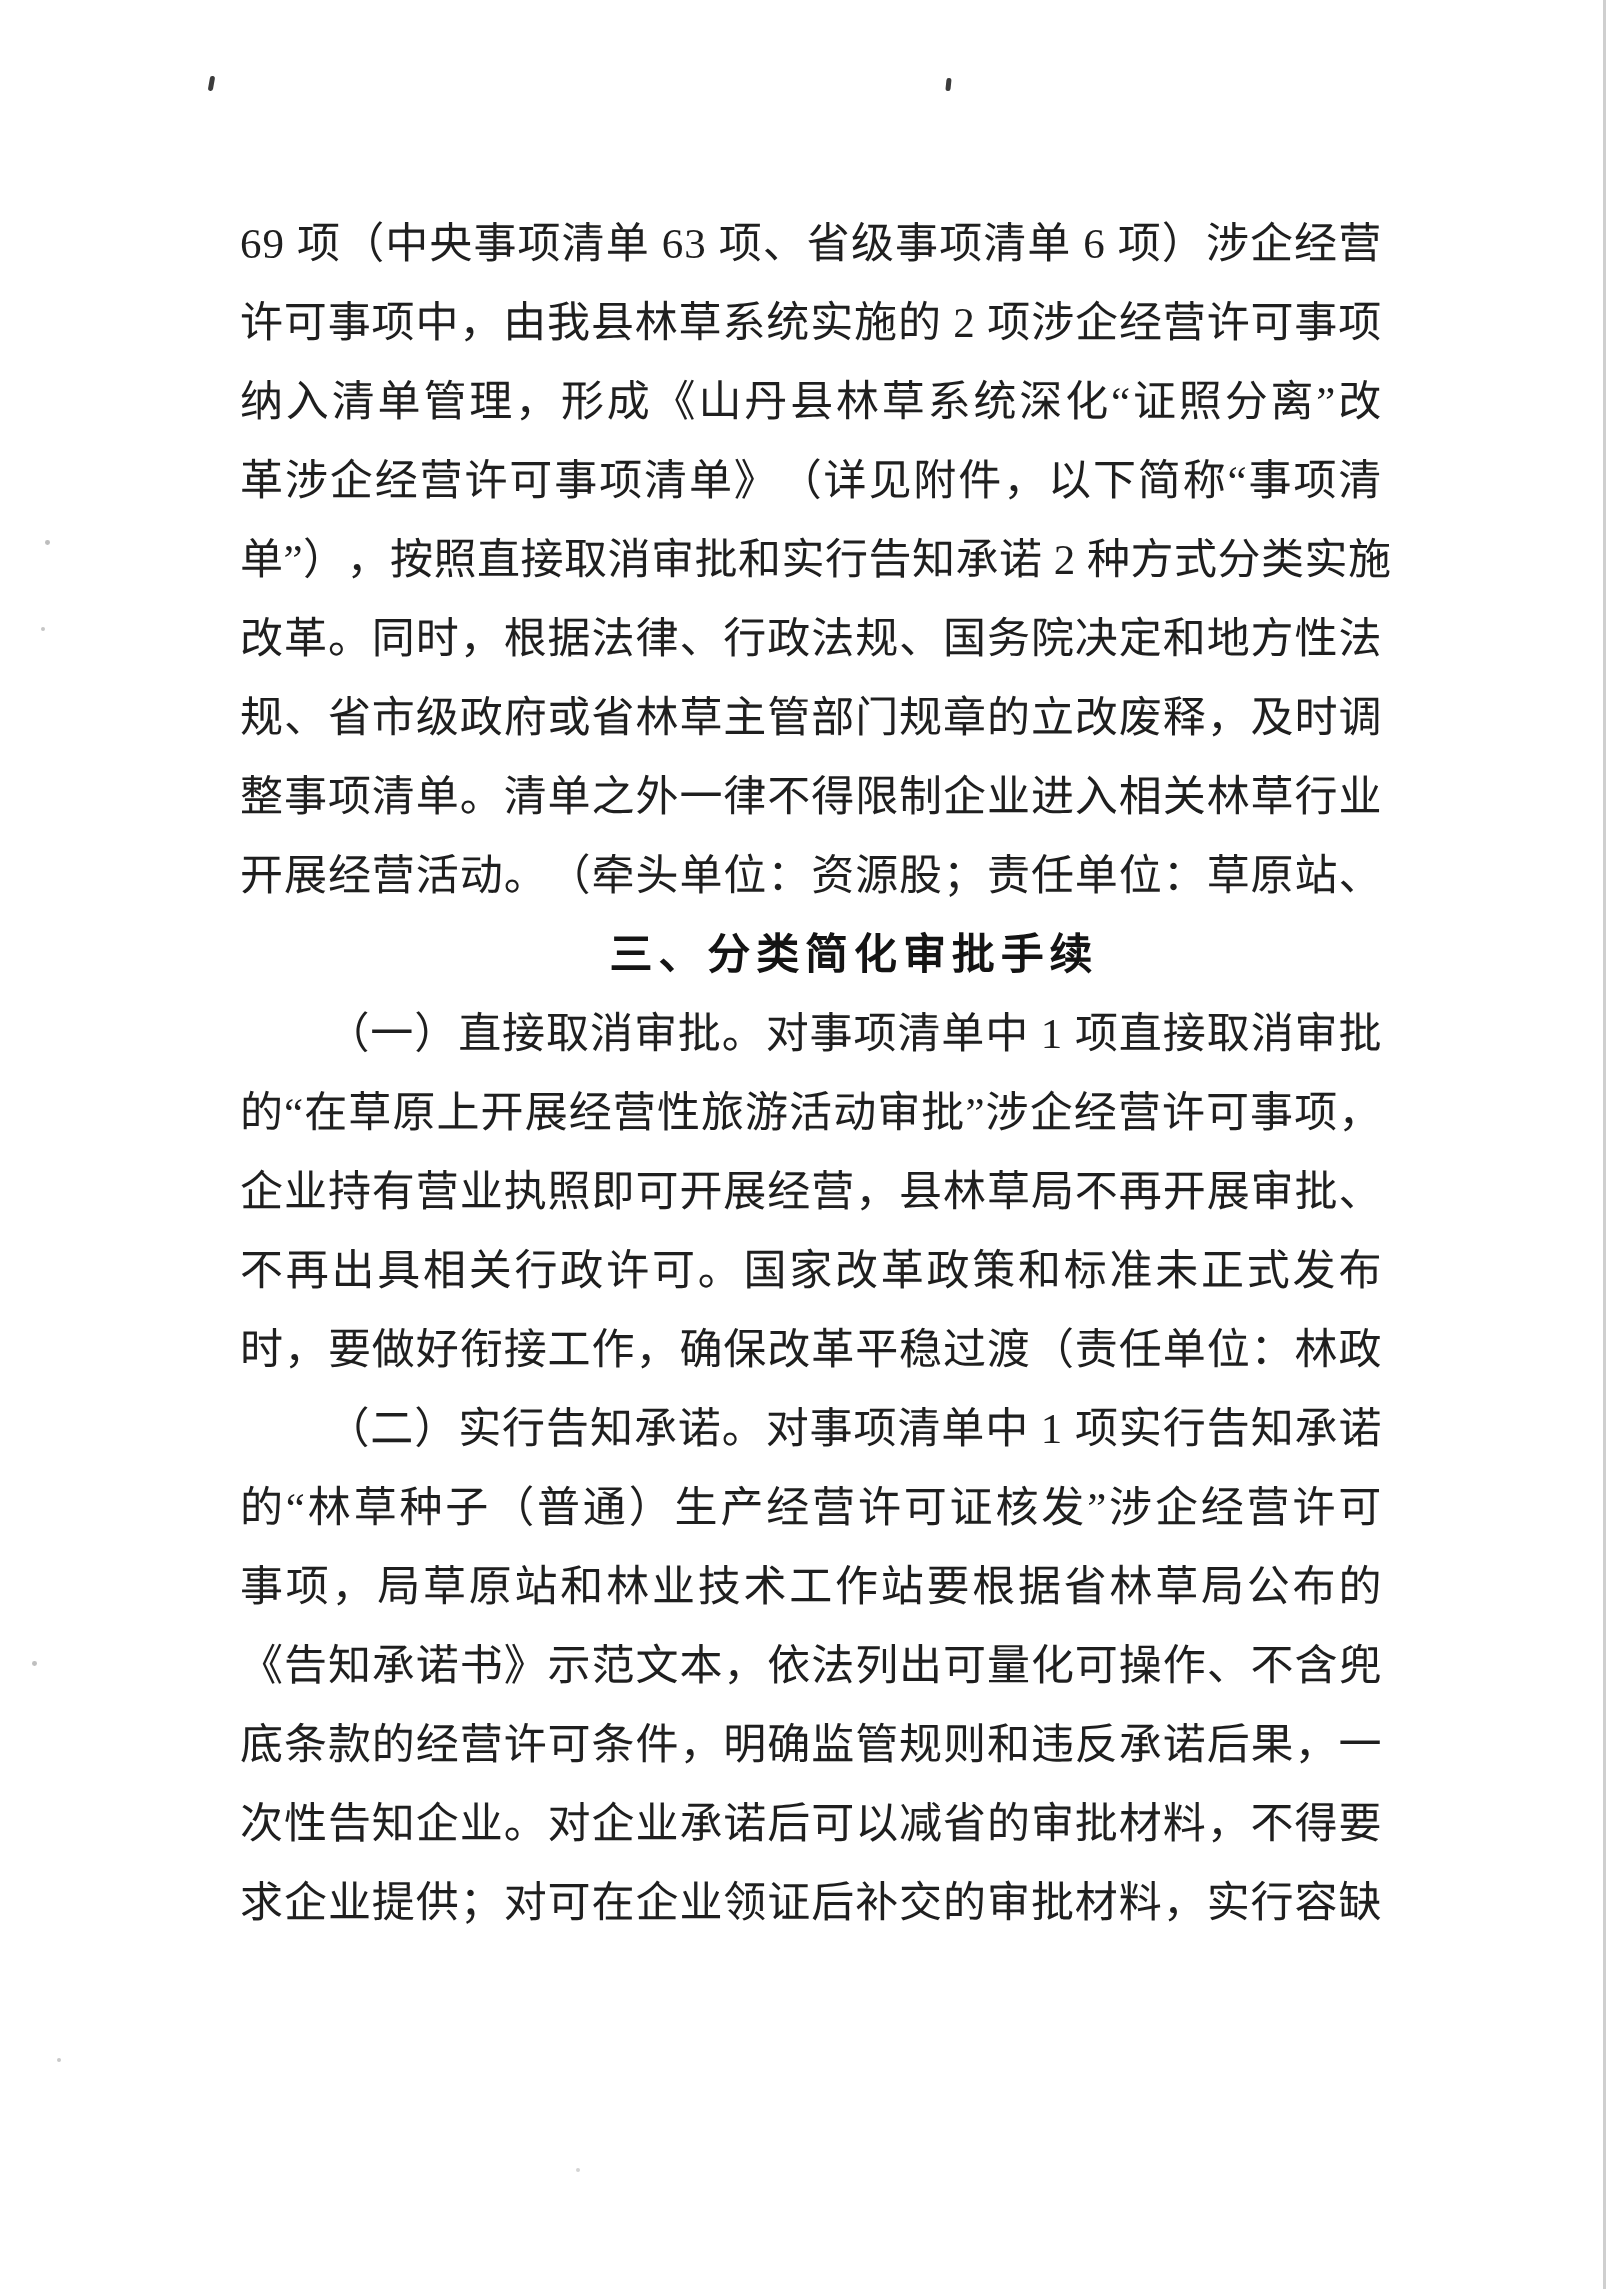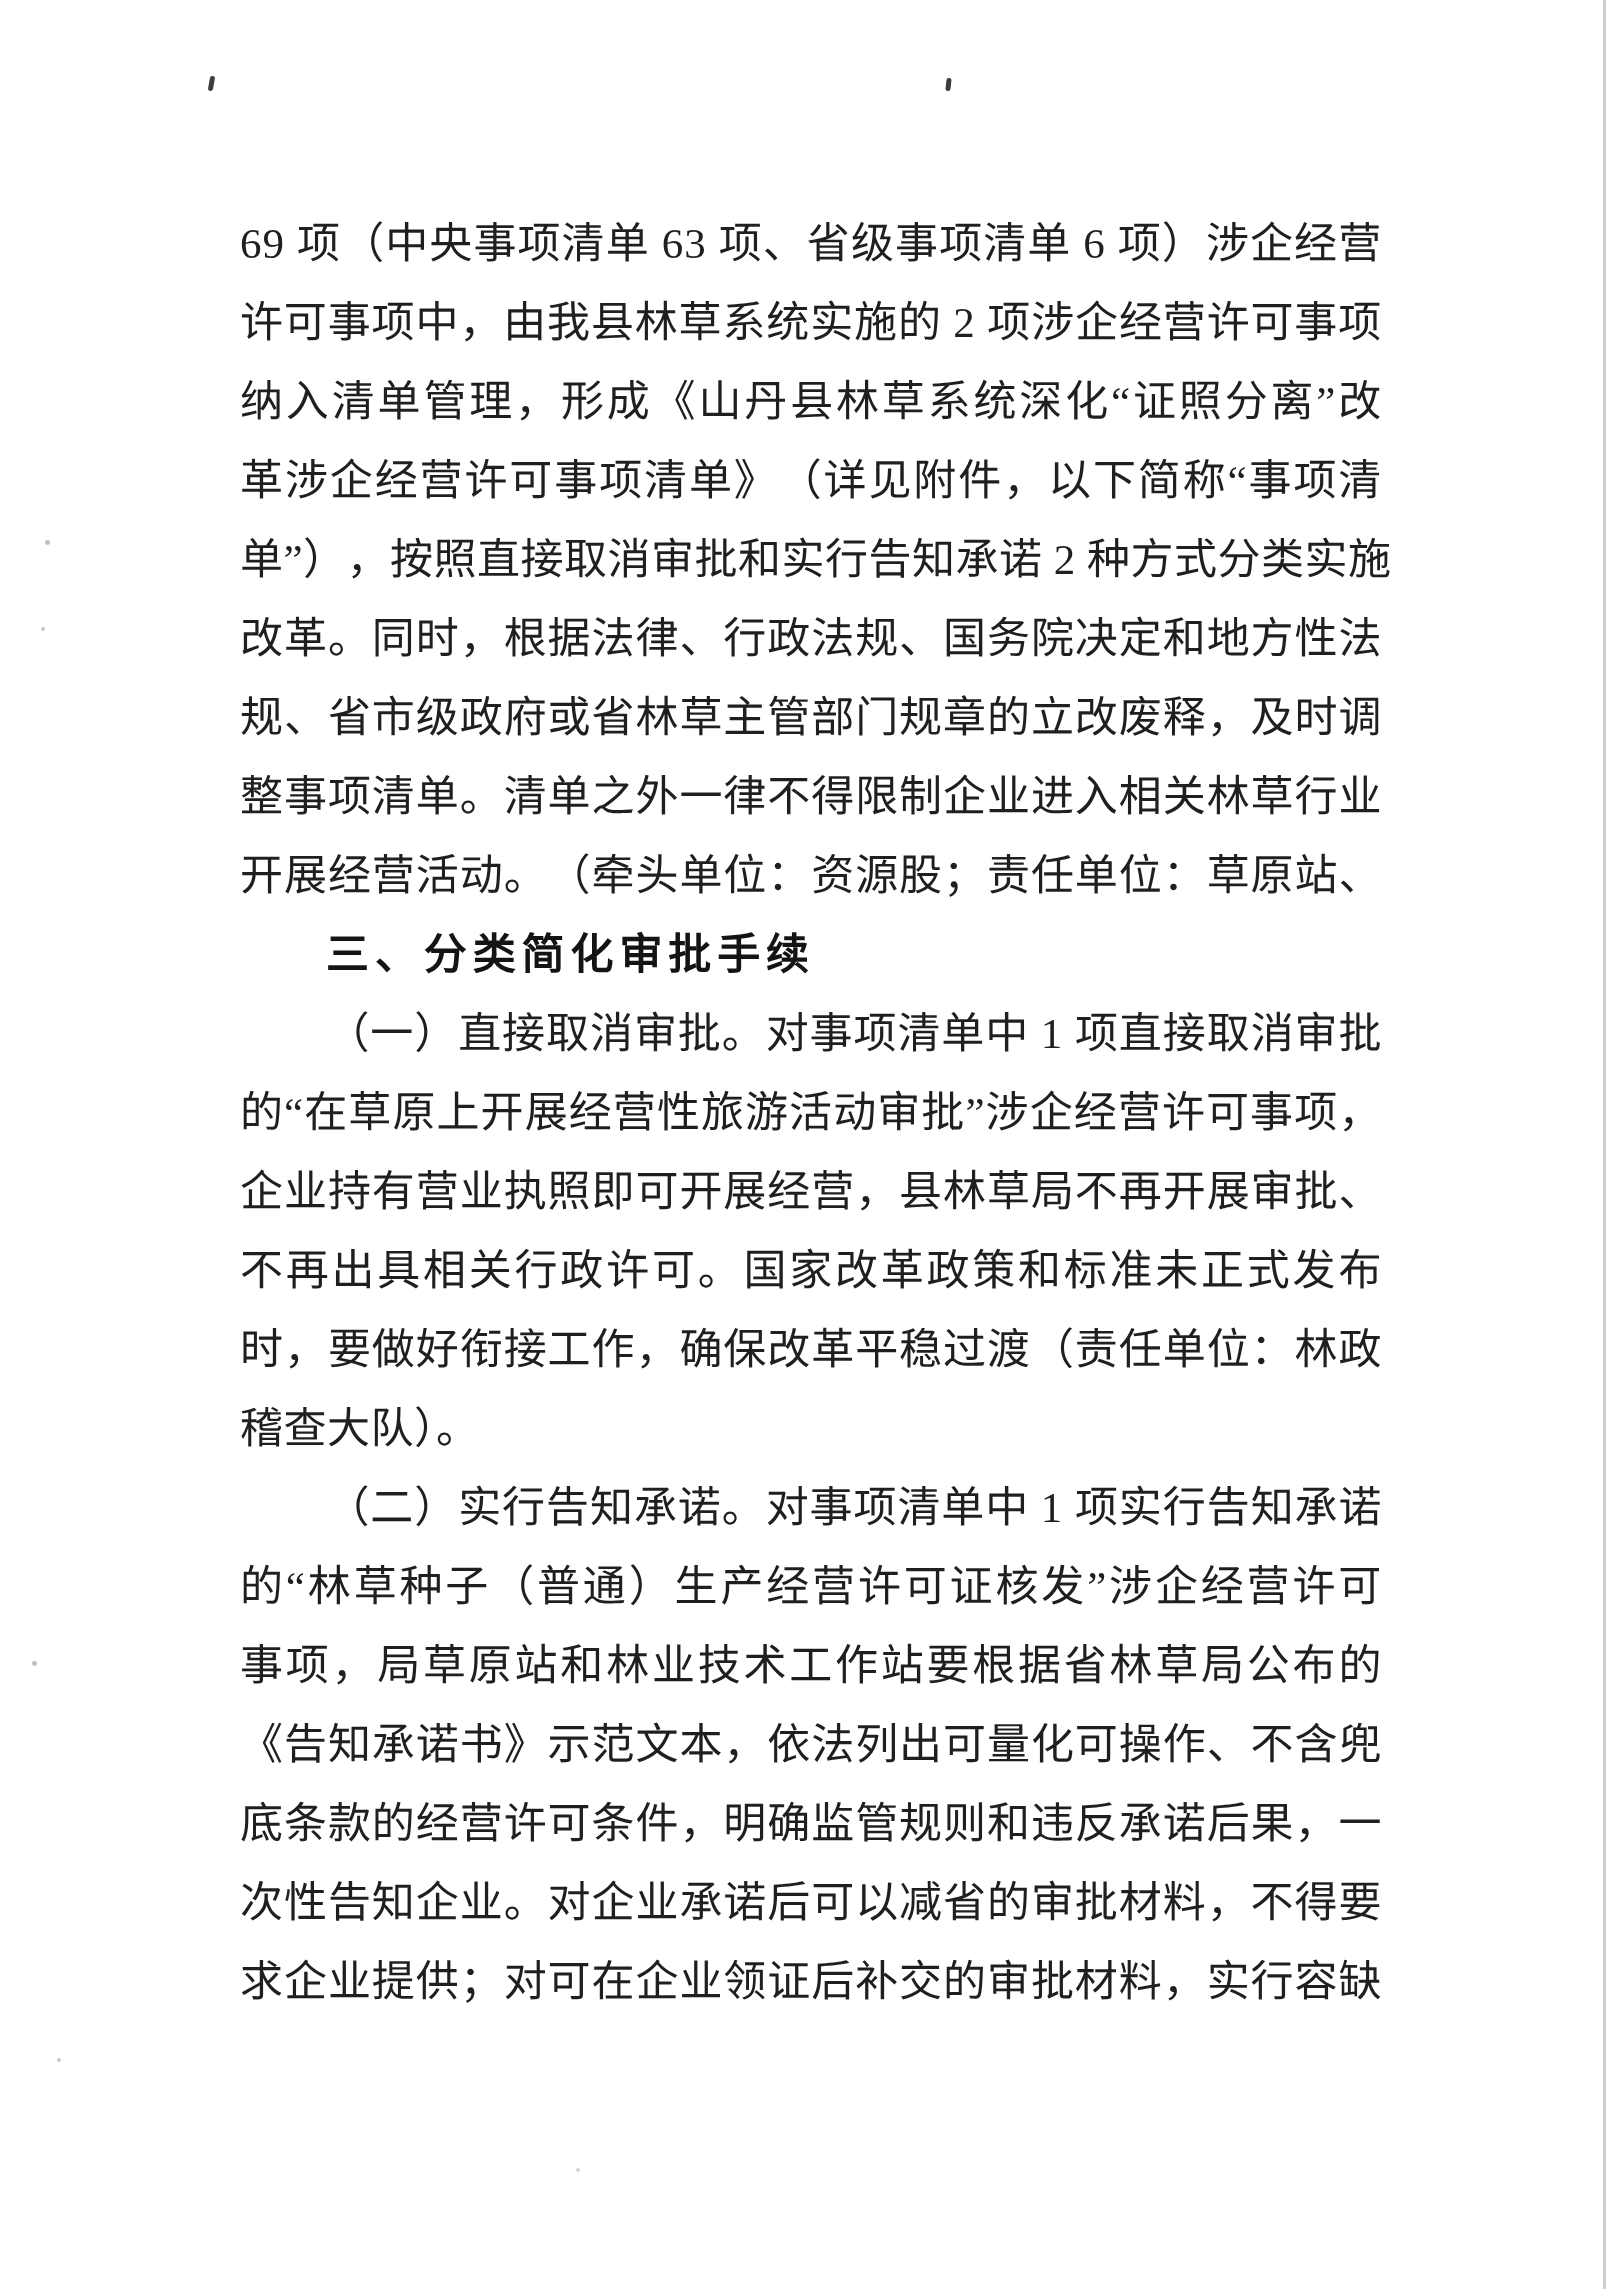--- a/index.html
+++ b/index.html
@@ -38,20 +38,21 @@
   .line.fill span { white-space: pre; display: inline-block; }
 
   .indent-spacer { width: 86px; flex: 0 0 86px; }
   .line.indent-plain { padding-left: 86px; }
 
   .line.heading {
     font-family: "Liberation Sans", "DejaVu Sans", sans-serif;
     font-weight: 700;
     color: #141414;
     letter-spacing: 5.9px;
+    text-align: center;
   }
 
   
   .scan-edge {
     position: absolute;
     top: 0; right: 13.7px;
     width: 2.9px; height: 2290px;
     background: #cfcfcf;
   }
   .mark {
@@ -84,21 +85,20 @@
       <div class="line fill"><span>改</span><span>革</span><span>。</span><span>同</span><span>时</span><span>，</span><span>根</span><span>据</span><span>法</span><span>律</span><span>、</span><span>行</span><span>政</span><span>法</span><span>规</span><span>、</span><span>国</span><span>务</span><span>院</span><span>决</span><span>定</span><span>和</span><span>地</span><span>方</span><span>性</span><span>法</span></div>
       <div class="line fill"><span>规</span><span>、</span><span>省</span><span>市</span><span>级</span><span>政</span><span>府</span><span>或</span><span>省</span><span>林</span><span>草</span><span>主</span><span>管</span><span>部</span><span>门</span><span>规</span><span>章</span><span>的</span><span>立</span><span>改</span><span>废</span><span>释</span><span>，</span><span>及</span><span>时</span><span>调</span></div>
       <div class="line fill"><span>整</span><span>事</span><span>项</span><span>清</span><span>单</span><span>。</span><span>清</span><span>单</span><span>之</span><span>外</span><span>一</span><span>律</span><span>不</span><span>得</span><span>限</span><span>制</span><span>企</span><span>业</span><span>进</span><span>入</span><span>相</span><span>关</span><span>林</span><span>草</span><span>行</span><span>业</span></div>
       <div class="line fill"><span>开</span><span>展</span><span>经</span><span>营</span><span>活</span><span>动</span><span>。</span><span>（</span><span>牵</span><span>头</span><span>单</span><span>位</span><span>：</span><span>资</span><span>源</span><span>股</span><span>；</span><span>责</span><span>任</span><span>单</span><span>位</span><span>：</span><span>草</span><span>原</span><span>站</span><span>、</span></div>
       <div class="line heading indent-plain">三、分类简化审批手续</div>
       <div class="line fill"><span class="indent-spacer"></span><span>（</span><span>一</span><span>）</span><span>直</span><span>接</span><span>取</span><span>消</span><span>审</span><span>批</span><span>。</span><span>对</span><span>事</span><span>项</span><span>清</span><span>单</span><span>中</span><span> </span><span>1</span><span> </span><span>项</span><span>直</span><span>接</span><span>取</span><span>消</span><span>审</span><span>批</span></div>
       <div class="line fill"><span>的</span><span>“</span><span>在</span><span>草</span><span>原</span><span>上</span><span>开</span><span>展</span><span>经</span><span>营</span><span>性</span><span>旅</span><span>游</span><span>活</span><span>动</span><span>审</span><span>批</span><span>”</span><span>涉</span><span>企</span><span>经</span><span>营</span><span>许</span><span>可</span><span>事</span><span>项</span><span>，</span></div>
       <div class="line fill"><span>企</span><span>业</span><span>持</span><span>有</span><span>营</span><span>业</span><span>执</span><span>照</span><span>即</span><span>可</span><span>开</span><span>展</span><span>经</span><span>营</span><span>，</span><span>县</span><span>林</span><span>草</span><span>局</span><span>不</span><span>再</span><span>开</span><span>展</span><span>审</span><span>批</span><span>、</span></div>
       <div class="line fill"><span>不</span><span>再</span><span>出</span><span>具</span><span>相</span><span>关</span><span>行</span><span>政</span><span>许</span><span>可</span><span>。</span><span>国</span><span>家</span><span>改</span><span>革</span><span>政</span><span>策</span><span>和</span><span>标</span><span>准</span><span>未</span><span>正</span><span>式</span><span>发</span><span>布</span></div>
       <div class="line fill"><span>时</span><span>，</span><span>要</span><span>做</span><span>好</span><span>衔</span><span>接</span><span>工</span><span>作</span><span>，</span><span>确</span><span>保</span><span>改</span><span>革</span><span>平</span><span>稳</span><span>过</span><span>渡</span><span>（</span><span>责</span><span>任</span><span>单</span><span>位</span><span>：</span><span>林</span><span>政</span></div>
-      <div class="line">稽查大队）。</div>
       <div class="line fill"><span class="indent-spacer"></span><span>（</span><span>二</span><span>）</span><span>实</span><span>行</span><span>告</span><span>知</span><span>承</span><span>诺</span><span>。</span><span>对</span><span>事</span><span>项</span><span>清</span><span>单</span><span>中</span><span> </span><span>1</span><span> </span><span>项</span><span>实</span><span>行</span><span>告</span><span>知</span><span>承</span><span>诺</span></div>
       <div class="line fill"><span>的</span><span>“</span><span>林</span><span>草</span><span>种</span><span>子</span><span>（</span><span>普</span><span>通</span><span>）</span><span>生</span><span>产</span><span>经</span><span>营</span><span>许</span><span>可</span><span>证</span><span>核</span><span>发</span><span>”</span><span>涉</span><span>企</span><span>经</span><span>营</span><span>许</span><span>可</span></div>
       <div class="line fill"><span>事</span><span>项</span><span>，</span><span>局</span><span>草</span><span>原</span><span>站</span><span>和</span><span>林</span><span>业</span><span>技</span><span>术</span><span>工</span><span>作</span><span>站</span><span>要</span><span>根</span><span>据</span><span>省</span><span>林</span><span>草</span><span>局</span><span>公</span><span>布</span><span>的</span></div>
       <div class="line fill"><span>《</span><span>告</span><span>知</span><span>承</span><span>诺</span><span>书</span><span>》</span><span>示</span><span>范</span><span>文</span><span>本</span><span>，</span><span>依</span><span>法</span><span>列</span><span>出</span><span>可</span><span>量</span><span>化</span><span>可</span><span>操</span><span>作</span><span>、</span><span>不</span><span>含</span><span>兜</span></div>
       <div class="line fill"><span>底</span><span>条</span><span>款</span><span>的</span><span>经</span><span>营</span><span>许</span><span>可</span><span>条</span><span>件</span><span>，</span><span>明</span><span>确</span><span>监</span><span>管</span><span>规</span><span>则</span><span>和</span><span>违</span><span>反</span><span>承</span><span>诺</span><span>后</span><span>果</span><span>，</span><span>一</span></div>
       <div class="line fill"><span>次</span><span>性</span><span>告</span><span>知</span><span>企</span><span>业</span><span>。</span><span>对</span><span>企</span><span>业</span><span>承</span><span>诺</span><span>后</span><span>可</span><span>以</span><span>减</span><span>省</span><span>的</span><span>审</span><span>批</span><span>材</span><span>料</span><span>，</span><span>不</span><span>得</span><span>要</span></div>
       <div class="line fill"><span>求</span><span>企</span><span>业</span><span>提</span><span>供</span><span>；</span><span>对</span><span>可</span><span>在</span><span>企</span><span>业</span><span>领</span><span>证</span><span>后</span><span>补</span><span>交</span><span>的</span><span>审</span><span>批</span><span>材</span><span>料</span><span>，</span><span>实</span><span>行</span><span>容</span><span>缺</span></div>
     </main>
 
   <div class="scan-edge"></div>

